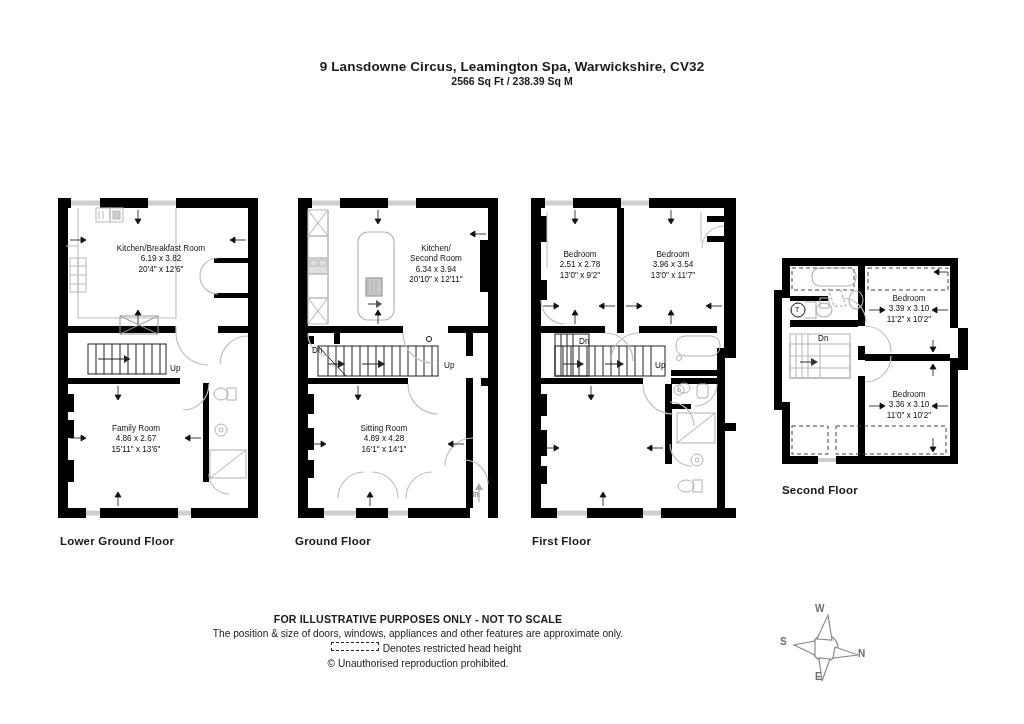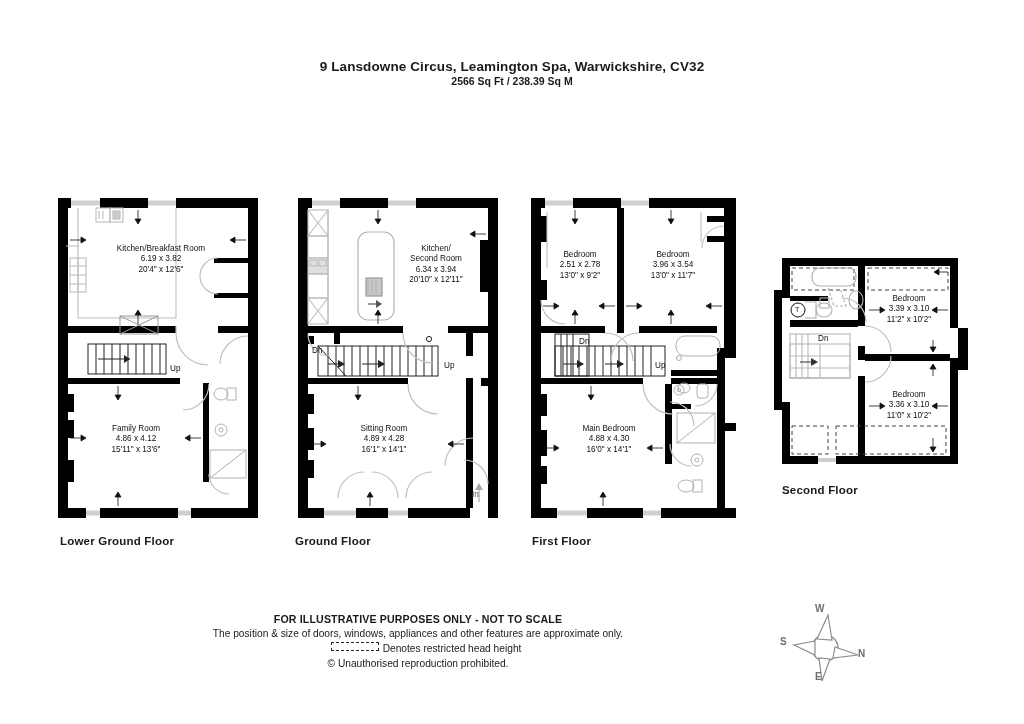--- a/index.html
+++ b/index.html
@@ -241,21 +241,21 @@
     </g>
   </svg>
 
   <div class="room-label" style="left:18px; top:46px; width:170px;">
     <div>Kitchen/Breakfast Room</div>
     <div>6.19 x 3.82</div>
     <div>20'4" x 12'6"</div>
   </div>
   <div class="room-label" style="left:8px; top:226px; width:140px;">
     <div>Family Room</div>
-    <div>4.86 x 4.12</div>
+    <div>4.86 x 2.67</div>
     <div>15'11" x 13'6"</div>
   </div>
   <div class="stair-word" style="left:112px; top:166px;">Up</div>
 </div>
 <div class="floor-label" style="left:60px; top:535px;">Lower Ground Floor</div>
 
 <div class="plan" id="plan-g" style="left:298px; top:198px;">
   <svg class="plan-svg" width="200" height="320" viewBox="0 0 200 320">
     <rect x="0" y="0" width="200" height="320" fill="#fff"></rect>
     <g fill="#000">
@@ -533,25 +533,20 @@
   <div class="room-label" style="left:6px; top:52px; width:86px;">
     <div>Bedroom</div>
     <div>2.51 x 2.78</div>
     <div>13'0" x 9'2"</div>
   </div>
   <div class="room-label" style="left:96px; top:52px; width:92px;">
     <div>Bedroom</div>
     <div>3.96 x 3.54</div>
     <div>13'0" x 11'7"</div>
   </div>
-  <div class="room-label" style="left:20px; top:226px; width:116px;">
-    <div>Main Bedroom</div>
-    <div>4.88 x 4.30</div>
-    <div>16'0" x 14'1"</div>
-  </div>
   <div class="stair-word" style="left:48px; top:139px;">Dn</div>
   <div class="stair-word" style="left:124px; top:163px;">Up</div>
 </div>
 <div class="floor-label" style="left:532px; top:535px;">First Floor</div>
 
 <div class="plan" id="plan-s" style="left:770px; top:258px;">
   <svg class="plan-svg" width="200" height="210" viewBox="0 0 200 210">
     <rect x="0" y="0" width="200" height="210" fill="#fff"></rect>
     <g fill="#000">
 

